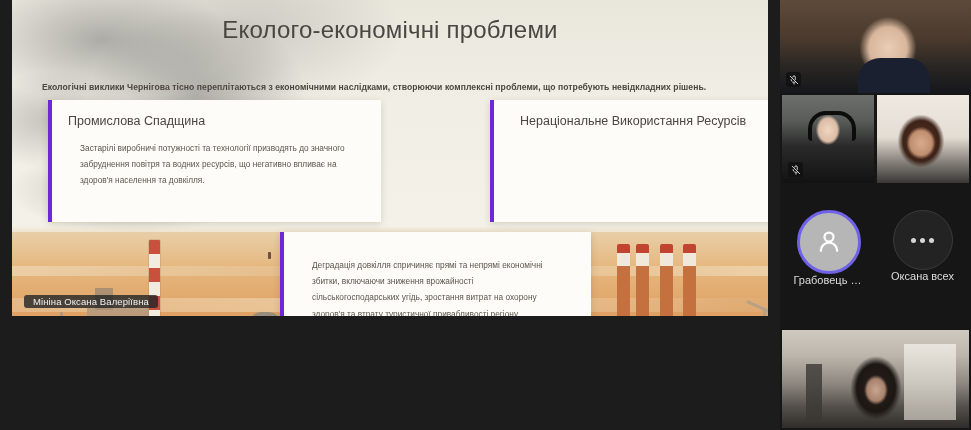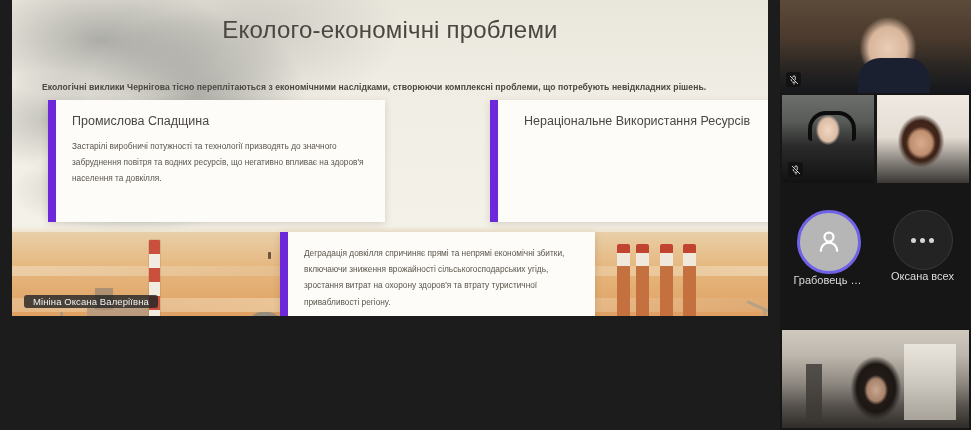--- a/index.html
+++ b/index.html
@@ -73,24 +73,24 @@
       background:radial-gradient(ellipse 46px 30px at 50% 100%,#6b5440,#8b6c50 60%,rgba(190,150,110,0) 72%);}
   .person{position:absolute;left:256px;top:252px;width:3px;height:7px;background:#6d513a;border-radius:1px;}
 
   
   .title{position:absolute;left:0;top:16px;width:100%;text-align:center;
       font-size:24px;color:#4a4641;letter-spacing:.2px;}
   .subtitle{position:absolute;left:30px;top:82px;width:700px;
       font-size:8.6px;color:#4c4740;font-weight:bold;letter-spacing:.05px;white-space:nowrap;}
 
   
-  .card{position:absolute;background:#fdfcf8;border-left:8px solid #6d28d9;
+  .card{position:absolute;background:#fdfcf8;border-left:4px solid #6d28d9;
       box-shadow:0 2px 7px rgba(80,60,30,.18);}
   .card h3{margin:0 0 10px 0;font-weight:normal;font-size:12.5px;color:#4b4641;}
-  .card p{margin:0;font-size:8.3px;line-height:1.95;color:#5b554d;}
+  .card p{margin:12px;font-size:8.3px;line-height:1.95;color:#5b554d;}
   #card1{left:36px;top:100px;width:297px;height:108px;padding:14px 16px 0 16px;}
   #card2{left:478px;top:100px;width:282px;height:108px;padding:14px 16px 0 26px;}
   #card3{left:268px;top:232px;width:275px;height:100px;padding:13px 16px 0 16px;}
 
   
   .namechip{position:absolute;left:12px;bottom:8px;padding:1px 9px;border-radius:3px;
       background:rgba(38,38,38,.82);color:#f1f1f1;font-size:9.5px;letter-spacing:.1px;}
 
   
   .rail{width:191px;height:430px;background:#161616;position:relative;flex:0 0 191px;}

